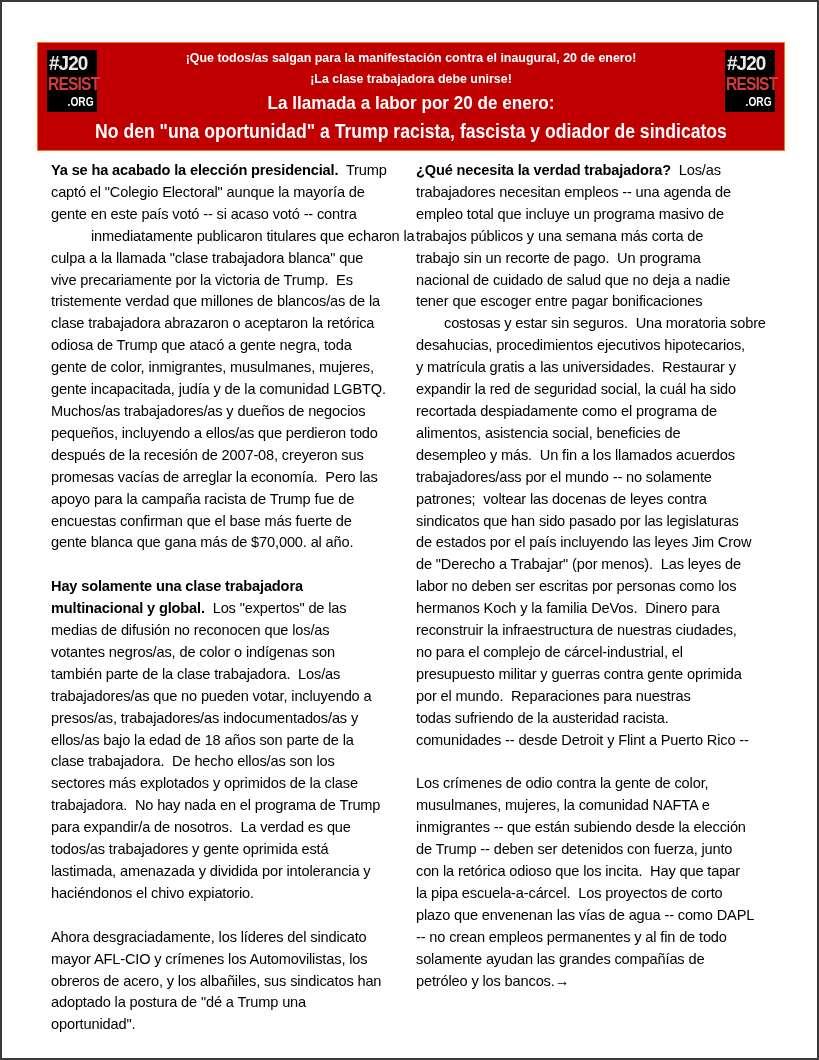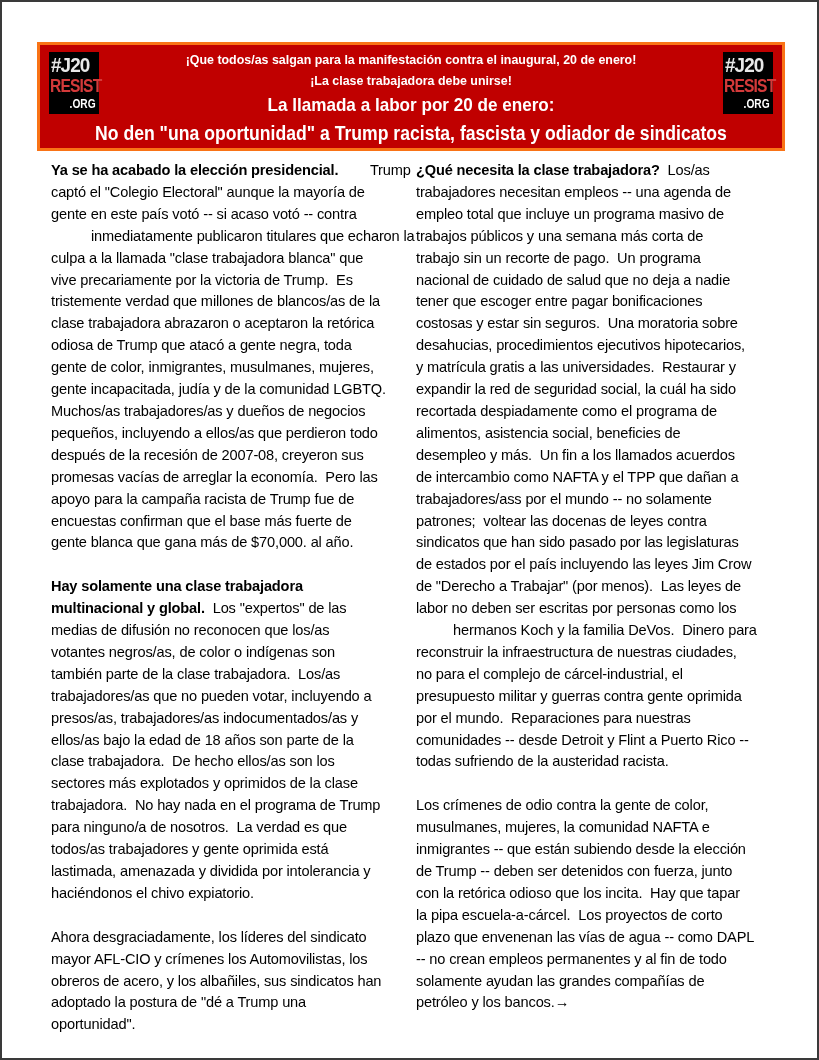--- a/index.html
+++ b/index.html
@@ -12,21 +12,21 @@
   .page {
     position: absolute; left: 0; top: 0;
     width: 815px; height: 1056px;
     border: 2px solid #3a3a3a;
     background: #fff;
   }
   .banner {
     position: absolute; left: 35px; top: 40px;
     width: 748px; height: 109px;
     background: #c00000;
-    border: 3px solid #f97316;
+    border: 1px solid #f97316;
     box-sizing: border-box;
     color: #fff;
     text-align: center;
   }
   .logo {
     position: absolute; top: 7px;
     width: 50px; height: 62px;
     background: #000;
     font-family: "Liberation Sans", sans-serif;
     font-weight: bold;
@@ -69,21 +69,21 @@
       <span class="l3">.ORG</span>
     </div>
     <div class="b-line1">¡Que todos/as salgan para la manifestación contra el inaugural, 20 de enero!</div>
     <div class="b-line2">¡La clase trabajadora debe unirse!</div>
     <div class="b-line3">La llamada a labor por 20 de enero:</div>
     <div class="b-line4">No den "una oportunidad" a Trump racista, fascista y odiador de sindicatos</div>
   </div>
 
   <div class="col left">
     <div class="para" id="lp1">
-        <span class="line"><span class="lead">Ya se ha acabado la elección presidencial.</span><span style="white-space: pre; margin-left: 24px;">  Trump</span></span>
+        <span class="line"><span class="lead">Ya se ha acabado la elección presidencial.</span><span style="white-space: pre;">  Trump</span></span>
         <span class="line"><span style="white-space: pre;">captó el "Colegio Electoral" aunque la mayoría de</span></span>
         <span class="line"><span style="white-space: pre;">gente en este país votó -- si acaso votó -- contra</span></span>
         <span class="line"><span style="white-space: pre; margin-left: 40px;">inmediatamente publicaron titulares que echaron la</span></span>
         <span class="line"><span style="white-space: pre;">culpa a la llamada "clase trabajadora blanca" que</span></span>
         <span class="line"><span style="white-space: pre;">vive precariamente por la victoria de Trump.  Es</span></span>
         <span class="line"><span style="white-space: pre;">tristemente verdad que millones de blancos/as de la</span></span>
         <span class="line"><span style="white-space: pre;">clase trabajadora abrazaron o aceptaron la retórica</span></span>
         <span class="line"><span style="white-space: pre;">odiosa de Trump que atacó a gente negra, toda</span></span>
         <span class="line"><span style="white-space: pre;">gente de color, inmigrantes, musulmanes, mujeres,</span></span>
         <span class="line"><span style="white-space: pre;">gente incapacitada, judía y de la comunidad LGBTQ.</span></span>
@@ -100,64 +100,63 @@
         <span class="line"><span class="lead">multinacional y global.</span><span style="white-space: pre;">  Los "expertos" de las</span></span>
         <span class="line"><span style="white-space: pre;">medias de difusión no reconocen que los/as</span></span>
         <span class="line"><span style="white-space: pre;">votantes negros/as, de color o indígenas son</span></span>
         <span class="line"><span style="white-space: pre;">también parte de la clase trabajadora.  Los/as</span></span>
         <span class="line"><span style="white-space: pre;">trabajadores/as que no pueden votar, incluyendo a</span></span>
         <span class="line"><span style="white-space: pre;">presos/as, trabajadores/as indocumentados/as y</span></span>
         <span class="line"><span style="white-space: pre;">ellos/as bajo la edad de 18 años son parte de la</span></span>
         <span class="line"><span style="white-space: pre;">clase trabajadora.  De hecho ellos/as son los</span></span>
         <span class="line"><span style="white-space: pre;">sectores más explotados y oprimidos de la clase</span></span>
         <span class="line"><span style="white-space: pre;">trabajadora.  No hay nada en el programa de Trump</span></span>
-        <span class="line"><span style="white-space: pre;">para ninguno/a de nosotros.  La verdad es que</span></span>
+        <span class="line"><span style="white-space: pre;">para expandir/a de nosotros.  La verdad es que</span></span>
         <span class="line"><span style="white-space: pre;">todos/as trabajadores y gente oprimida está</span></span>
         <span class="line"><span style="white-space: pre;">lastimada, amenazada y dividida por intolerancia y</span></span>
         <span class="line"><span style="white-space: pre;">haciéndonos el chivo expiatorio.</span></span>
       </div>
     <div class="para" id="lp3">
         <span class="line"><span style="white-space: pre;">Ahora desgraciadamente, los líderes del sindicato</span></span>
         <span class="line"><span style="white-space: pre;">mayor AFL-CIO y crímenes los Automovilistas, los</span></span>
         <span class="line"><span style="white-space: pre;">obreros de acero, y los albañiles, sus sindicatos han</span></span>
         <span class="line"><span style="white-space: pre;">adoptado la postura de "dé a Trump una</span></span>
         <span class="line"><span style="white-space: pre;">oportunidad".</span></span>
       </div>
   </div>
 
   <div class="col right">
     <div class="para" id="rp1">
-        <span class="line"><span class="lead">¿Qué necesita la clase trabajadora?</span><span style="white-space: pre;">  Los/as</span></span>
+        <span class="line"><span class="lead">¿Qué necesita la verdad trabajadora?</span><span style="white-space: pre;">  Los/as</span></span>
         <span class="line"><span style="white-space: pre;">trabajadores necesitan empleos -- una agenda de</span></span>
         <span class="line"><span style="white-space: pre;">empleo total que incluye un programa masivo de</span></span>
         <span class="line"><span style="white-space: pre;">trabajos públicos y una semana más corta de</span></span>
         <span class="line"><span style="white-space: pre;">trabajo sin un recorte de pago.  Un programa</span></span>
         <span class="line"><span style="white-space: pre;">nacional de cuidado de salud que no deja a nadie</span></span>
         <span class="line"><span style="white-space: pre;">tener que escoger entre pagar bonificaciones</span></span>
-        <span class="line"><span style="white-space: pre;">costosas y estar sin seguros.  Una moratoria sobre</span></span>
+        <span class="line"><span style="white-space: pre; margin-left: 28px;">costosas y estar sin seguros.  Una moratoria sobre</span></span>
         <span class="line"><span style="white-space: pre;">desahucias, procedimientos ejecutivos hipotecarios,</span></span>
         <span class="line"><span style="white-space: pre;">y matrícula gratis a las universidades.  Restaurar y</span></span>
         <span class="line"><span style="white-space: pre;">expandir la red de seguridad social, la cuál ha sido</span></span>
         <span class="line"><span style="white-space: pre;">recortada despiadamente como el programa de</span></span>
         <span class="line"><span style="white-space: pre;">alimentos, asistencia social, beneficies de</span></span>
         <span class="line"><span style="white-space: pre;">desempleo y más.  Un fin a los llamados acuerdos</span></span>
-        <span class="line"><span style="white-space: pre;">de intercambio como NAFTA y el TPP que dañan a</span></span>
         <span class="line"><span style="white-space: pre;">trabajadores/ass por el mundo -- no solamente</span></span>
         <span class="line"><span style="white-space: pre;">patrones;  voltear las docenas de leyes contra</span></span>
         <span class="line"><span style="white-space: pre;">sindicatos que han sido pasado por las legislaturas</span></span>
         <span class="line"><span style="white-space: pre;">de estados por el país incluyendo las leyes Jim Crow</span></span>
         <span class="line"><span style="white-space: pre;">de "Derecho a Trabajar" (por menos).  Las leyes de</span></span>
         <span class="line"><span style="white-space: pre;">labor no deben ser escritas por personas como los</span></span>
-        <span class="line"><span style="white-space: pre; margin-left: 37px;">hermanos Koch y la familia DeVos.  Dinero para</span></span>
+        <span class="line"><span style="white-space: pre;">hermanos Koch y la familia DeVos.  Dinero para</span></span>
         <span class="line"><span style="white-space: pre;">reconstruir la infraestructura de nuestras ciudades,</span></span>
         <span class="line"><span style="white-space: pre;">no para el complejo de cárcel-industrial, el</span></span>
         <span class="line"><span style="white-space: pre;">presupuesto militar y guerras contra gente oprimida</span></span>
         <span class="line"><span style="white-space: pre;">por el mundo.  Reparaciones para nuestras</span></span>
+        <span class="line"><span style="white-space: pre;">todas sufriendo de la austeridad racista.</span></span>
         <span class="line"><span style="white-space: pre;">comunidades -- desde Detroit y Flint a Puerto Rico --</span></span>
-        <span class="line"><span style="white-space: pre;">todas sufriendo de la austeridad racista.</span></span>
       </div>
     <div class="para" id="rp2">
         <span class="line"><span style="white-space: pre;">Los crímenes de odio contra la gente de color,</span></span>
         <span class="line"><span style="white-space: pre;">musulmanes, mujeres, la comunidad NAFTA e</span></span>
         <span class="line"><span style="white-space: pre;">inmigrantes -- que están subiendo desde la elección</span></span>
         <span class="line"><span style="white-space: pre;">de Trump -- deben ser detenidos con fuerza, junto</span></span>
         <span class="line"><span style="white-space: pre;">con la retórica odioso que los incita.  Hay que tapar</span></span>
         <span class="line"><span style="white-space: pre;">la pipa escuela-a-cárcel.  Los proyectos de corto</span></span>
         <span class="line"><span style="white-space: pre;">plazo que envenenan las vías de agua -- como DAPL</span></span>
         <span class="line"><span style="white-space: pre;">-- no crean empleos permanentes y al fin de todo</span></span>

